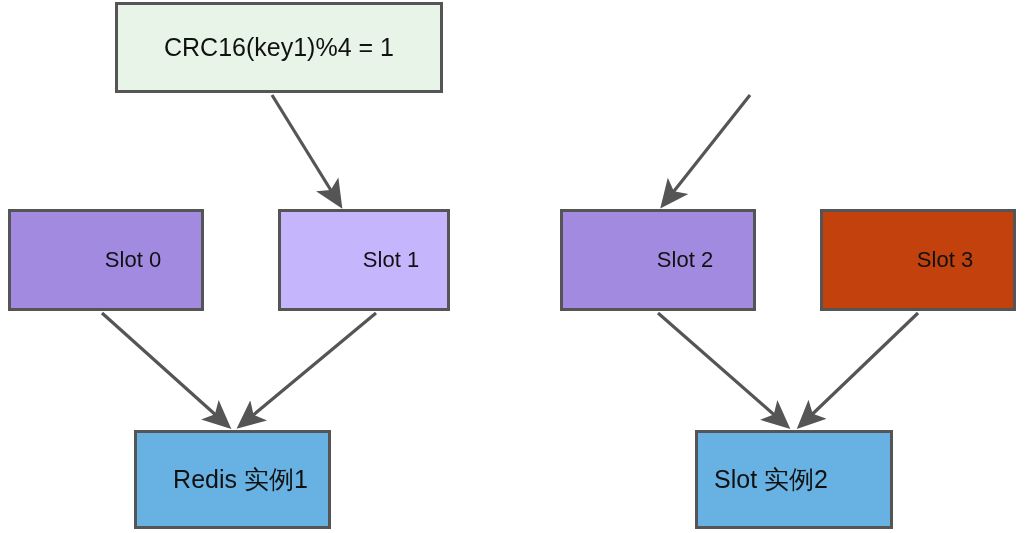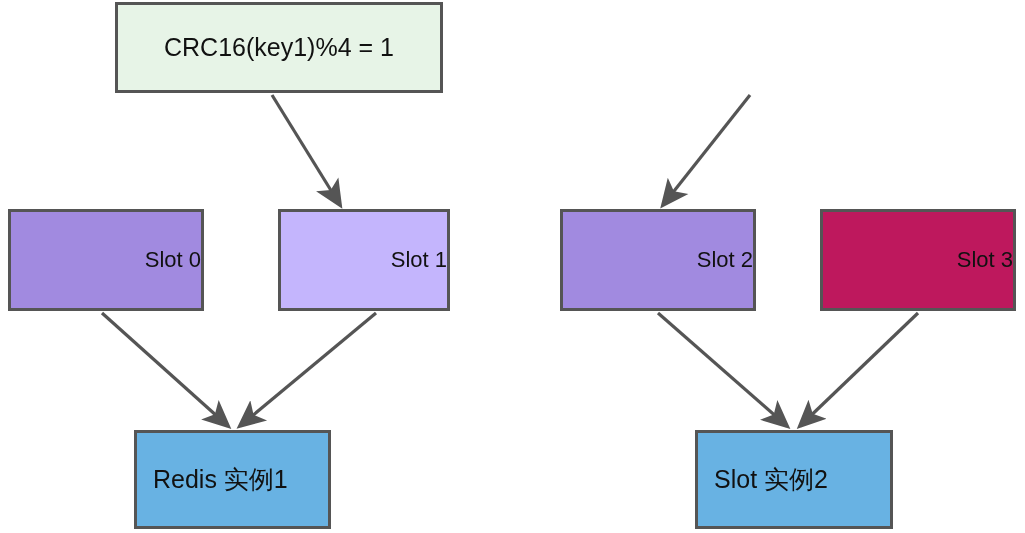--- a/index.html
+++ b/index.html
@@ -34,21 +34,21 @@
     color: #111111;
     white-space: nowrap;
   }
   .node-hash {
     background: #e7f4e7;
     justify-content: center;
     font-size: 25px;
   }
   .node-slot {
     background: #a18ae0;
-    justify-content: flex-end;
+    justify-content: center;
     font-size: 22px;
     padding-left: 54px;
   }
   .node-instance {
     background: #68b2e3;
     justify-content: flex-start;
     font-size: 25px;
     padding-left: 16px;
   }
 </style>
@@ -79,24 +79,24 @@
 
   <div class="node node-slot" style="left: 8px; top: 209px; width: 196px; height: 102px; border-color: rgb(85, 85, 85); color: rgb(17, 17, 17); background: rgb(161, 138, 224);">
     <span>Slot 0</span>
   </div>
   <div class="node node-slot" style="left: 278px; top: 209px; width: 172px; height: 102px; border-color: rgb(85, 85, 85); color: rgb(17, 17, 17); background: #c4b5fd;">
     <span>Slot 1</span>
   </div>
   <div class="node node-slot" style="left: 560px; top: 209px; width: 196px; height: 102px; border-color: rgb(85, 85, 85); color: rgb(17, 17, 17); background: rgb(161, 138, 224);">
     <span>Slot 2</span>
   </div>
-  <div class="node node-slot" style="left: 820px; top: 209px; width: 196px; height: 102px; border-color: rgb(85, 85, 85); color: rgb(17, 17, 17); background: #be185d;">
+  <div class="node node-slot" style="left: 820px; top: 209px; width: 196px; height: 102px; border-color: rgb(85, 85, 85); color: rgb(17, 17, 17); background: #c2410c;">
     <span>Slot 3</span>
   </div>
 
-  <div class="node node-instance" style="left: 134px; top: 430px; width: 197px; height: 99px; border-color: rgb(85, 85, 85); color: rgb(17, 17, 17); background: rgb(104, 178, 227);">
+  <div class="node node-instance" style="left: 134px; top: 430px; width: 197px; height: 99px; border-color: rgb(85, 85, 85); color: rgb(17, 17, 17); background: rgb(104, 178, 227); justify-content: center;">
     <span>Redis 实例1</span>
   </div>
   <div class="node node-instance" style="left: 695px; top: 430px; width: 198px; height: 99px; border-color: rgb(85, 85, 85); color: rgb(17, 17, 17); background: rgb(104, 178, 227);">
     <span>Slot 实例2</span>
   </div>
 
 </div>
 
 </body></html>

